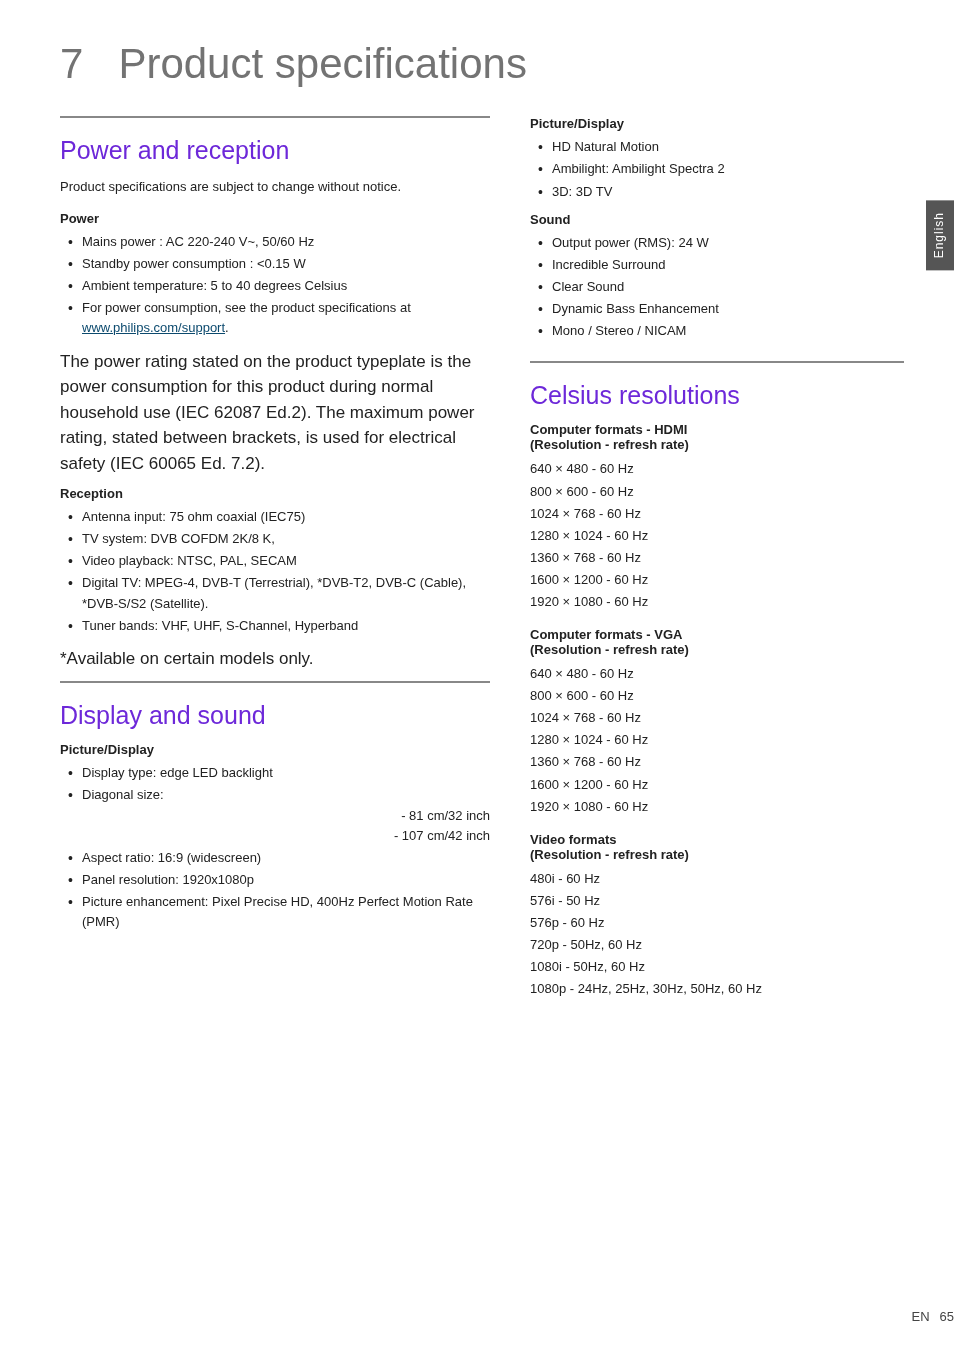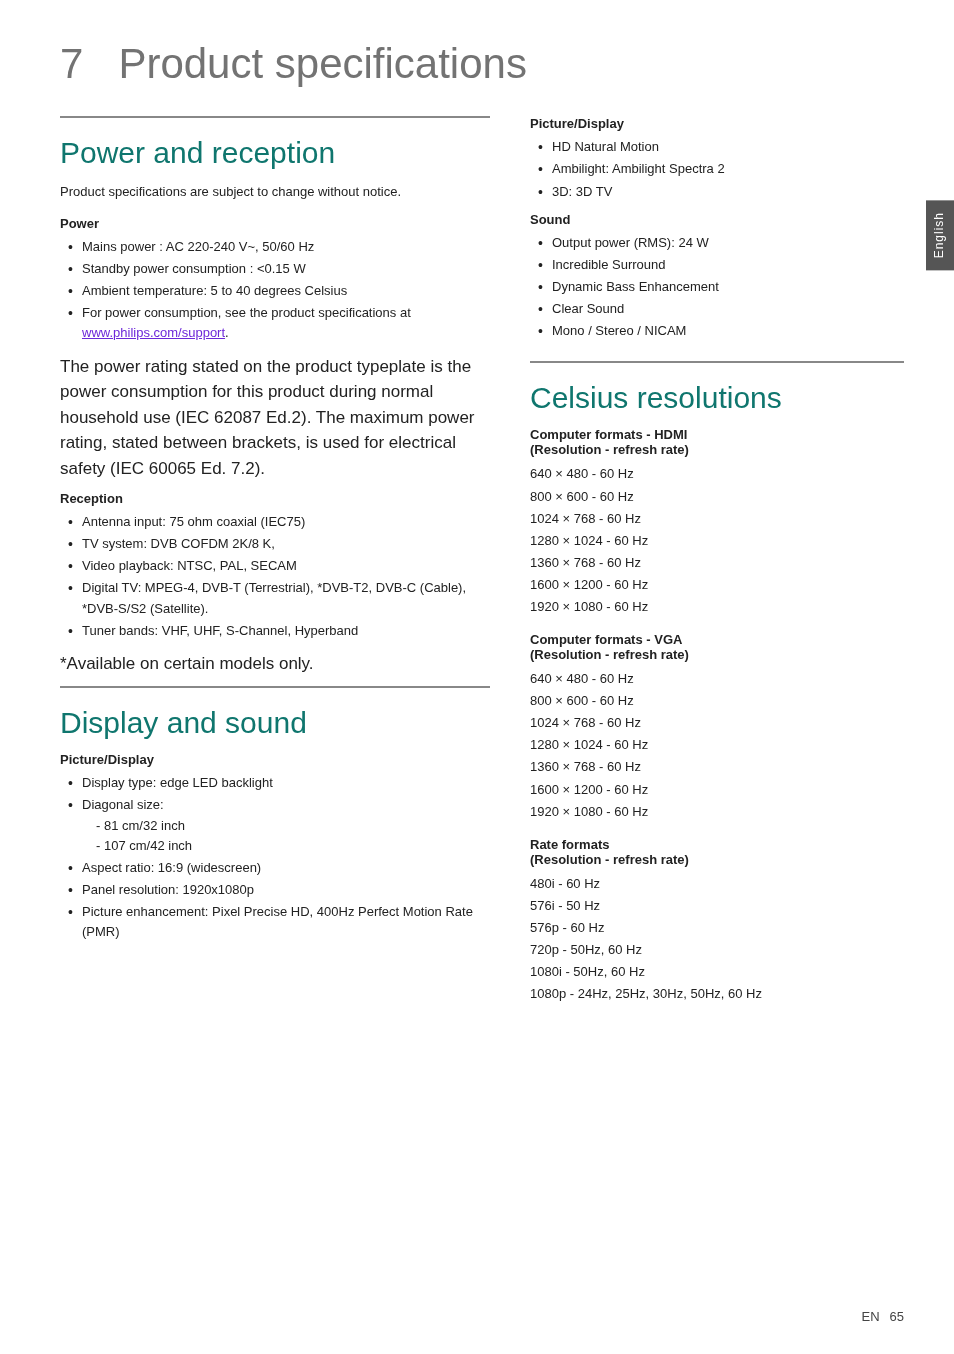--- a/index.html
+++ b/index.html
@@ -38,23 +38,23 @@
     }
     h1.chapter-title span.num {
       font-weight: normal;
     }
     hr.section-divider {
       border: none;
       border-top: 2px solid #888;
       margin: 10px 0 18px 0;
     }
     h2.section-title {
-      font-size: 30px;
-      font-weight: normal;
-      color: #0f766e;
+      font-size: 25px;
+      font-weight: normal;
+      color: #6d28d9;
       margin-bottom: 12px;
     }
     p.intro-text {
       font-size: 13px;
       margin-bottom: 14px;
       line-height: 1.5;
     }
     h3.subsection-title {
       font-size: 13px;
       font-weight: bold;
@@ -76,23 +76,24 @@
     ul.spec-list li::before {
       content: "•";
       position: absolute;
       left: 2px;
       top: 0;
       font-size: 14px;
     }
     ul.spec-list li .sub-item {
       display: block;
       padding-left: 14px;
+      text-align: right;
     }
     a.link {
-      color: #6d28d9;
+      color: #0c4a6e;
     }
     p.footnote {
       font-size: 17px;
       margin-bottom: 8px;
       line-height: 1.5;
     }
     .right-col h3.subsection-title {
       font-size: 13px;
       font-weight: bold;
     }
@@ -121,21 +122,20 @@
       letter-spacing: 1px;
     }
     
     .page-footer {
       position: absolute;
       bottom: 30px;
       left: 0;
       right: 0;
       display: flex;
       justify-content: flex-end;
-      padding-right: 50px;
       font-size: 13px;
       color: #444;
       text-align: right;
     }
     .footer-en {
       margin-right: 10px;
     }
     .footer-page {
       font-weight: normal;
     }
@@ -219,22 +219,22 @@
         <ul class="spec-list">
           <li>HD Natural Motion</li>
           <li>Ambilight: Ambilight Spectra 2</li>
           <li>3D: 3D TV</li>
         </ul>
 
         <h3 class="subsection-title">Sound</h3>
         <ul class="spec-list">
           <li>Output power (RMS): 24 W</li>
           <li>Incredible Surround</li>
+          <li>Clear Sound</li>
           <li>Dynamic Bass Enhancement</li>
-          <li>Clear Sound</li>
           <li>Mono / Stereo / NICAM</li>
         </ul>
       </div>
 
       <div class="display-resolutions-section">
         <hr class="section-divider">
         <h2 class="section-title">Celsius resolutions</h2>
 
         <h3 class="subsection-title">
           <span>Computer formats - HDMI</span><br>
@@ -258,21 +258,21 @@
           <li>640 × 480 - 60 Hz</li>
           <li>800 × 600 - 60 Hz</li>
           <li>1024 × 768 - 60 Hz</li>
           <li>1280 × 1024 - 60 Hz</li>
           <li>1360 × 768 - 60 Hz</li>
           <li>1600 × 1200 - 60 Hz</li>
           <li>1920 × 1080 - 60 Hz</li>
         </ul>
 
         <h3 class="subsection-title">
-          <span>Rate formats</span><br>
+          <span>Video formats</span><br>
           <span>(Resolution - refresh rate)</span>
         </h3>
         <ul class="resolution-list">
           <li>480i - 60 Hz</li>
           <li>576i - 50 Hz</li>
           <li>576p - 60 Hz</li>
           <li>720p - 50Hz, 60 Hz</li>
           <li>1080i - 50Hz, 60 Hz</li>
           <li>1080p - 24Hz, 25Hz, 30Hz, 50Hz, 60 Hz</li>
         </ul>

